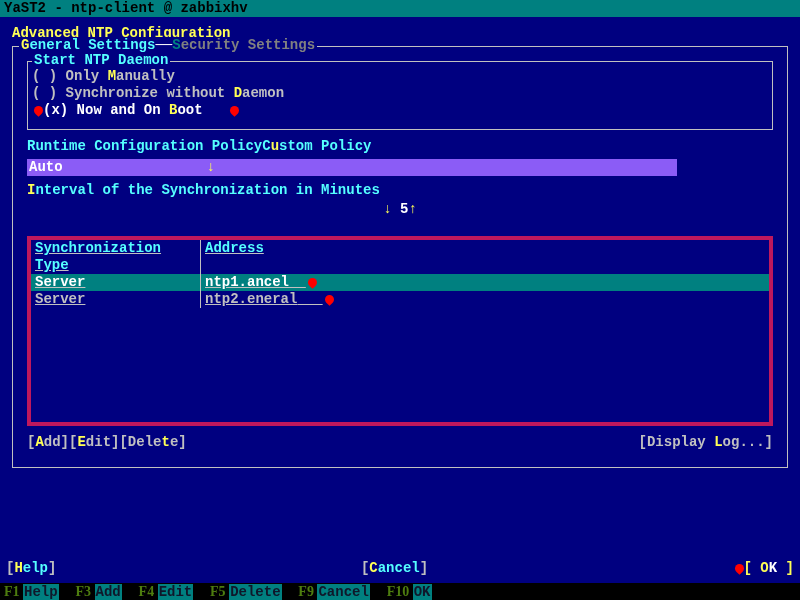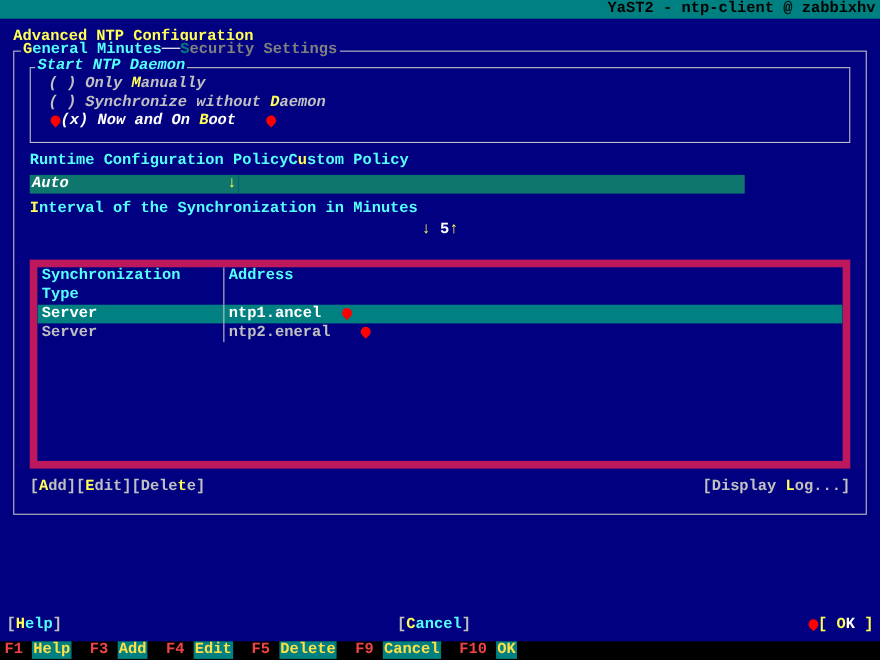--- a/index.html
+++ b/index.html
@@ -13,21 +13,20 @@
     height: 600px;
     overflow: hidden;
     position: relative;
     font-weight: bold;
   }
   .titlebar {
     background: #008080;
     color: #000000;
     padding: 0 4px;
     height: 17px;
-    text-align: right;
   }
   .content {
     position: absolute;
     top: 17px; left: 0; right: 0; bottom: 17px;
     padding: 8px 12px;
   }
   .heading { color: #ffff55; }
   .tab-row { color: #ffffff; }
   .tab-active { color: #55ffff; }
   .tab-inactive { color: #808080; }
@@ -43,22 +42,21 @@
     position: absolute;
     top: -10px; left: 6px;
     background: #000080;
     padding: 0 2px;
     color: #55ffff;
   }
   .group {
     border: 1px solid #c0c0c0;
     margin: 12px 8px 8px 8px;
     position: relative;
-    padding: 6px 8px 10px 16px;
-    font-style: italic;
+    padding: 6px 8px 10px 4px;
   }
   .group-title {
     position: absolute;
     top: -10px; left: 4px;
     background: #000080;
     color: #55ffff;
     padding: 0 2px;
   }
   .radio { color: #c0c0c0; cursor: pointer; }
   .radio-selected-text { color: #ffffff; }
@@ -68,37 +66,37 @@
     background: #ff0000;
     border-radius: 50% 50% 50% 0;
     transform: rotate(-45deg);
     margin-left: 2px;
     vertical-align: middle;
   }
   .field-line { margin: 4px 8px 0 8px; }
   .label { color: #55ffff; }
   .dropdown {
     display: inline-block;
-    background: #0f766e;
+    background: #8b5cf6;
     color: #ffffff;
     padding: 0 2px;
     min-width: 200px;
-    font-style: italic;
   }
   .drop-arrow { color: #ffff55; }
   .plain-label { color: #55ffff; margin: 6px 8px 0 8px; }
   .spinner { text-align: center; margin-top: 2px; }
   .arrows { color: #ffff55; }
   .spin-val { color: #ffffff; }
   .table-box {
-    border: 7px solid #be185d;
+    border: 4px solid #be185d;
     margin: 18px 8px 0 8px;
     height: 190px;
     position: relative;
     overflow: hidden;
+    text-decoration: underline;
   }
   .thead, .trow {
     display: flex;
     padding: 0 4px;
   }
   .col1 { width: 165px; }
   .col2 { flex: 1; border-left: 1px solid #c0c0c0; padding-left: 4px; }
   .thead { color: #55ffff; }
   .trow { color: #c0c0c0; }
   .trow.selected { background: #008080; color: #ffffff; }
@@ -121,36 +119,36 @@
   .ok-btn .oklabel { color: #ffffff; }
   .fkeys {
     position: absolute;
     bottom: 0; left: 0; right: 0;
     background: #000000;
     color: #c0c0c0;
     height: 17px;
     padding: 0 4px;
     white-space: pre;
   }
-  .fkeys .fkey { color: #ef4444; }
-  .fkeys .flabel { background: #008080; color: #fde047; padding: 0 1px; text-align: center; }
+  .fkeys .fkey { color: #4d7c0f; font-family: Liberation Serif, serif; }
+  .fkeys .flabel { background: #008080; color: #0f172a; padding: 0 1px; text-align: center; }
 </style>
 </head>
 <body>
 
 <div class="titlebar">
   <span>YaST2 - ntp-client @ zabbixhv</span>
 </div>
 
 <div class="content">
   <div class="heading">Advanced NTP Configuration</div>
 
   <div class="frame">
     <div class="frame-title">
-      <span class="tab-active"><span class="hotkey">G</span><span>eneral Minutes</span></span><span class="tab-row">──</span><span class="tab-inactive"><span class="hotkey-dim">S</span><span>ecurity Settings</span></span>
+      <span class="tab-active"><span class="hotkey">G</span><span>eneral Settings</span></span><span class="tab-row">──</span><span class="tab-inactive"><span class="hotkey-dim">S</span><span>ecurity Settings</span></span>
     </div>
 
     <div class="group">
       <div class="group-title">Start NTP Daemon</div>
       <div class="radio">( ) Only <span class="hotkey">M</span>anually</div>
       <div class="radio">( ) Synchronize without <span class="hotkey">D</span>aemon</div>
       <div class="radio"><span class="dot"></span><span class="radio-selected-text">(x) Now and On <span class="hotkey">B</span>oot</span> &nbsp;&nbsp;<span class="dot"></span></div>
     </div>
 
     <div class="field-line">

